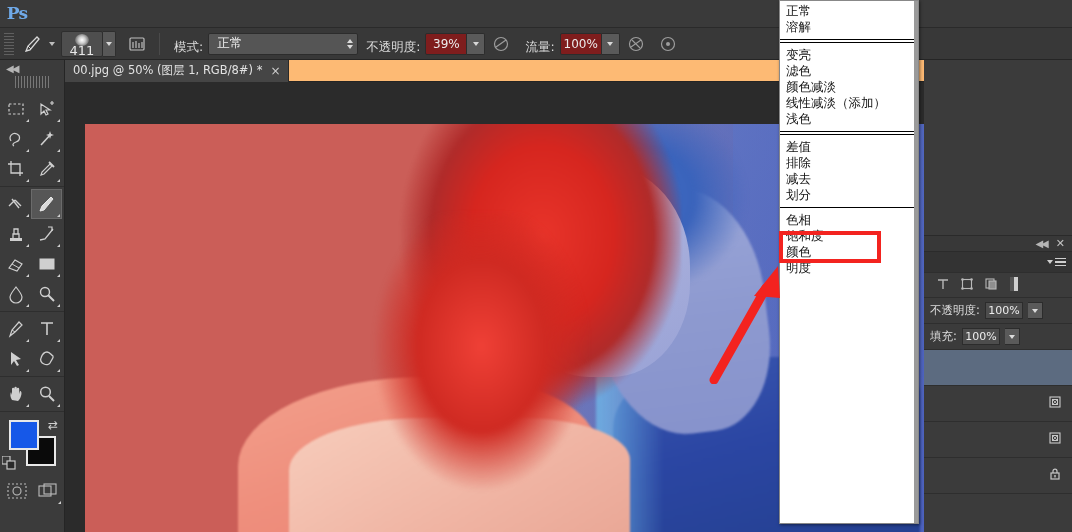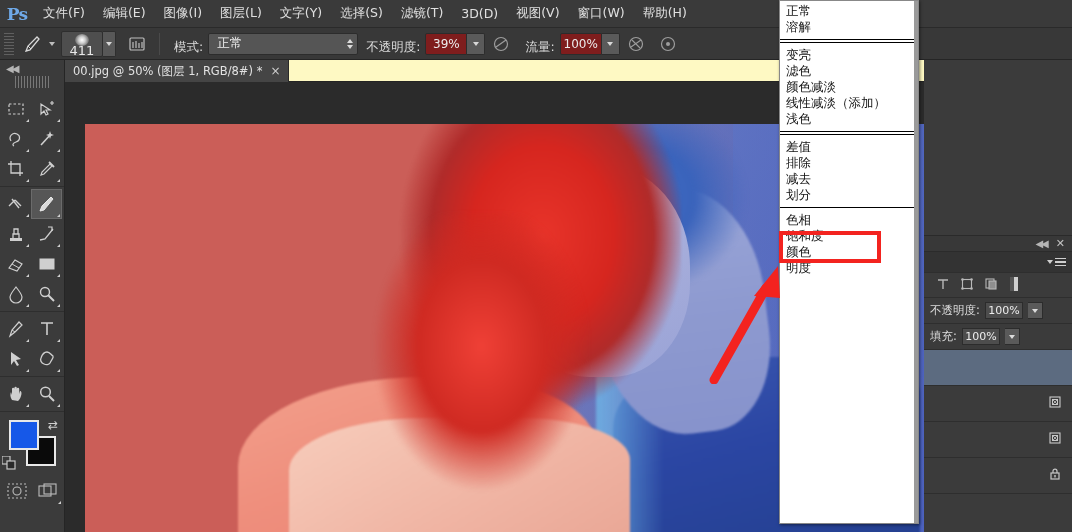--- a/index.html
+++ b/index.html
@@ -5,21 +5,21 @@
   * { box-sizing: border-box; margin:0; padding:0; }
   body {
     width:1072px; height:532px; overflow:hidden;
     background:#323232; font-family:"DejaVu Sans","Liberation Sans",sans-serif;
     font-size:12px; color:#d4d4d4; position:relative;
   }
   
   #menubar {
     position:absolute; left:0; top:0; width:1072px; height:28px;
     background:#3a3a3a; border-bottom:1px solid #2a2a2a;
-    display:flex; align-items:center;
+    display:flex; align-items:flex-end;
   }
   #ps-logo {
     width:34px; height:28px; display:flex; align-items:center; justify-content:center;
     color:#6fa9e8; font-weight:bold; font-size:17px; font-family:"DejaVu Serif",serif;
     letter-spacing:-1px;
   }
   .menu-item {
     padding:4px 9px; color:#e0e0e0; font-size:12.5px; white-space:nowrap; cursor:default;
   }
   
@@ -62,21 +62,21 @@
   .updown { display:flex; flex-direction:column; gap:2px; margin-left:6px;}
   .ud-up{width:0;height:0;border-left:3.5px solid transparent;border-right:3.5px solid transparent;border-bottom:4px solid #dcdcdc;}
   .ud-dn{width:0;height:0;border-left:3.5px solid transparent;border-right:3.5px solid transparent;border-top:4px solid #dcdcdc;}
   .ob-value { height:22px; min-width:42px; background:#7f1d1d;border:1px solid #2c2c2c;
     display:flex;align-items:center;justify-content:center;color:#ececec;font-size:12px;border-radius:2px 0 0 2px;}
   .ob-value-caret{height:22px;width:18px;background:#5a5a5a;border:1px solid #2c2c2c;border-left:none;
     display:flex;align-items:center;justify-content:center;border-radius:0 2px 2px 0;}
   
   #tabbar {
     position:absolute; left:65px; top:60px; width:1007px; height:22px;
-    background:#fef9c3; border-bottom:1px solid #242424; display:flex; align-items:flex-start;
+    background:#fdba74; border-bottom:1px solid #242424; display:flex; align-items:center;
   }
   #doc-tab {
     height:22px; background:#454545; border-right:1px solid #2a2a2a;
     display:flex;align-items:center;padding:0 8px;font-size:11.5px;color:#e2e2e2;gap:8px;
   }
   .tab-close { color:#cfcfcf; font-size:12px; line-height:1; }
   
   #toolpanel {
     position:absolute; left:0; top:60px; width:65px; height:472px;
     background:#3b3b3b; border-right:1px solid #252525;
@@ -244,33 +244,20 @@
     position:absolute; left:779px; top:231px; width:102px; height:32px;
     border:4px solid #f3231f; z-index:70; pointer-events:none;
   }
   #red-arrow { position:absolute; left:700px; top:262px; width:90px; height:122px; z-index:69; }
 </style>
 </head>
 <body>
 
 <div id="menubar">
   <div id="ps-logo">Ps</div>
-  <div id="menu-items" style="display: flex; align-items: center;">
-      <div class="menu-item">文件(F)</div>
-      <div class="menu-item">编辑(E)</div>
-      <div class="menu-item">图像(I)</div>
-      <div class="menu-item">图层(L)</div>
-      <div class="menu-item">文字(Y)</div>
-      <div class="menu-item">选择(S)</div>
-      <div class="menu-item">滤镜(T)</div>
-      <div class="menu-item">3D(D)</div>
-      <div class="menu-item">视图(V)</div>
-      <div class="menu-item">窗口(W)</div>
-      <div class="menu-item">帮助(H)</div>
-    </div>
 </div>
 
 <div id="optionsbar">
   <div class="ob-grip"></div>
 
   <div class="tool-preview">
     <svg width="20" height="20" viewBox="0 0 20 20">
         <path d="M3 17 L7 16 L16 5 L14 3 L5 12 Z" fill="none" stroke="#d8d8d8" stroke-width="1.3"></path>
         <path d="M5 12 L8 15" stroke="#d8d8d8" stroke-width="1"></path>
       </svg>

